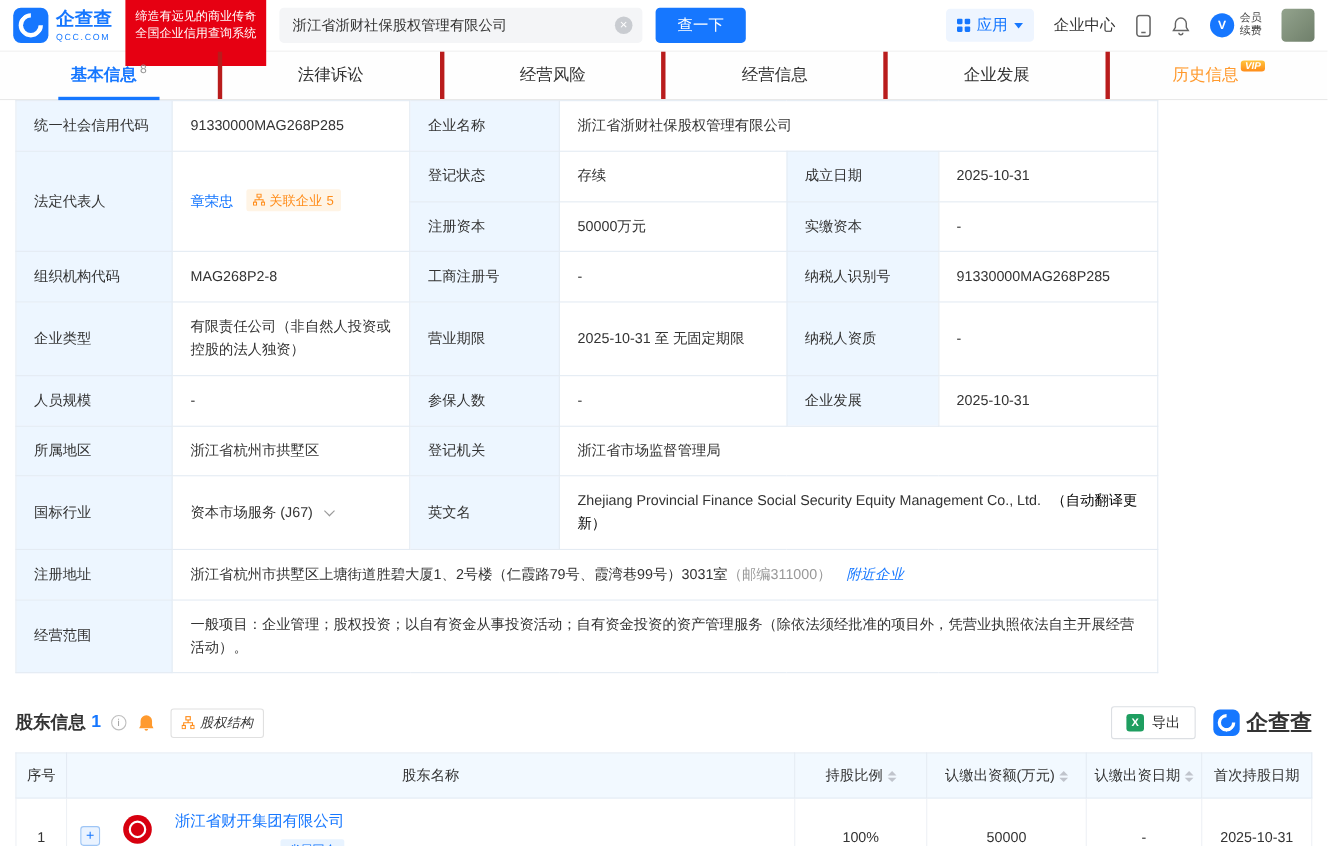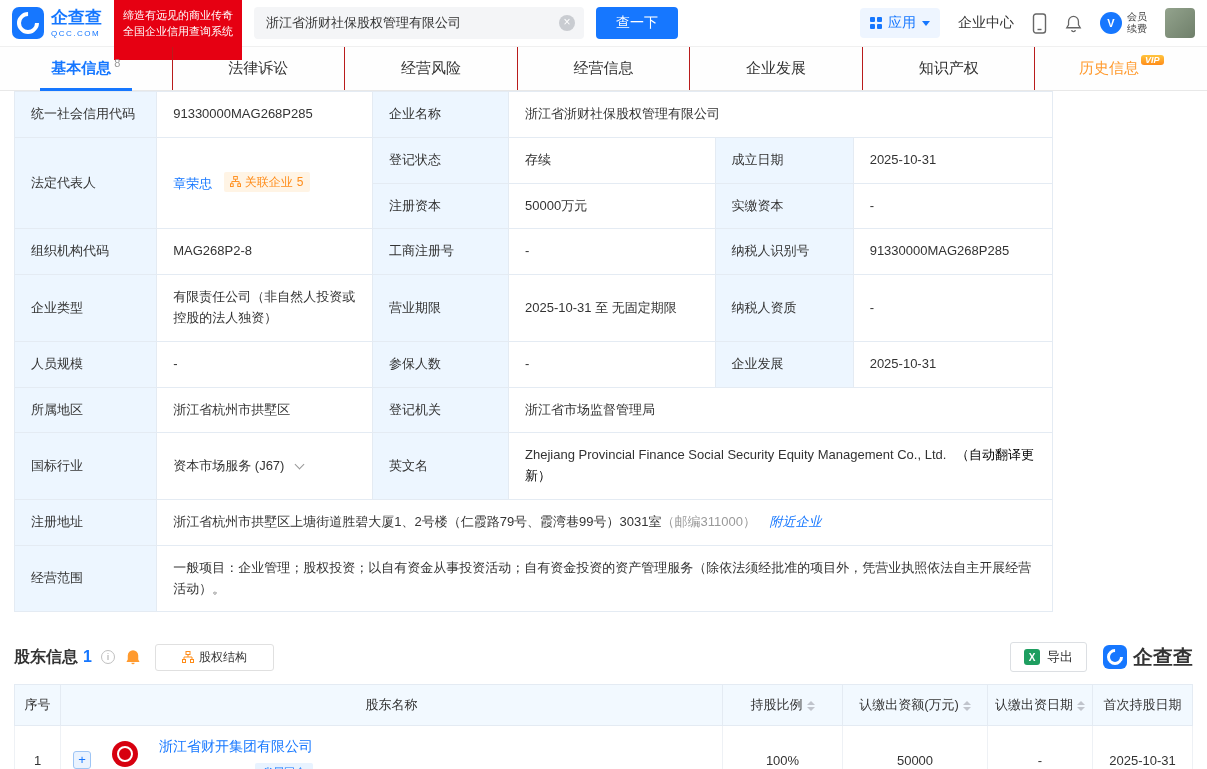--- a/index.html
+++ b/index.html
@@ -30,21 +30,21 @@
   .caret-down { width: 0; height: 0; border-left: 4px solid transparent; border-right: 4px solid transparent; border-top: 5px solid #1677ff; }
   .ent-link { font-size: 14px; color: #333; cursor: pointer; }
   .hicon { display: inline-flex; cursor: pointer; }
   .member { display: flex; align-items: center; gap: 5px; cursor: pointer; }
   .member-icon { width: 22px; height: 22px; border-radius: 50%; background: #1677ff; color: #fff; font-size: 11px; font-weight: bold; display: flex; align-items: center; justify-content: center; }
   .member-text { font-size: 10px; line-height: 1.25; color: #444; }
   .avatar { width: 30px; height: 30px; border-radius: 4px; background: linear-gradient(135deg, #93a38d, #6f7f6a); cursor: pointer; }
 
   
   .tabs { display: flex; height: 45px; border-top: 1px solid #f0f0f0; border-bottom: 1px solid #e8e8e8; background: #fefefe; }
-  .tab { flex: 1; display: flex; align-items: center; justify-content: center; font-size: 15px; color: #333; position: relative; cursor: pointer; border-right: 1px solid #b91c1c; }
+  .tab { flex: 1; display: flex; align-items: center; justify-content: center; font-size: 15px; color: #333; position: relative; cursor: pointer; border-right: 4px solid #b91c1c; }
   .tab:last-child { border-right: none; }
   .tab.active { color: #1677ff; font-weight: bold; }
   .tab.active::after { content: ""; position: absolute; bottom: -1px; left: 50%; transform: translateX(-50%); width: 92px; height: 3px; background: #1677ff; }
   .tab-count { font-size: 11px; color: #999; margin-left: 3px; position: relative; top: -6px; font-weight: normal; }
   .tab.vip-tab { color: #ff9a2e; }
   .vip-badge { font-size: 9px; font-style: italic; font-weight: bold; background: linear-gradient(#ffc53d, #ff8c19); color: #fff; border-radius: 3px; padding: 0 4px; position: relative; top: -9px; margin-left: 2px; }
 
   
   .info-table { width: 1039px; margin: 0 14px; border-collapse: collapse; table-layout: fixed; font-size: 13px; }
   .info-table td { border: 1px solid #e4ebf3; padding: 12px 16px; line-height: 1.6; vertical-align: middle; word-break: break-all; }
@@ -55,21 +55,21 @@
   .note-orange { color: #000000; margin-left: 6px; }
   .postal { color: #999; }
   .nearby { color: #1677ff; margin-left: 10px; cursor: pointer; font-style: italic; }
 
   
   .sh-header { display: flex; align-items: center; margin: 30px 14px 12px; }
   .sh-title { font-size: 16px; font-weight: bold; color: #333; }
   .sh-count { font-size: 16px; font-weight: bold; color: #1677ff; margin-left: 5px; }
   .info-circle { width: 14px; height: 14px; border: 1px solid #bfbfbf; color: #999; border-radius: 50%; font-size: 9px; display: inline-flex; align-items: center; justify-content: center; margin-left: 9px; cursor: pointer; }
   .bell-orange { margin-left: 10px; display: inline-flex; cursor: pointer; }
-  .equity-btn { display: inline-flex; align-items: center; gap: 5px; border: 1px solid #e0e0e0; background: #fff; border-radius: 3px; padding: 4px 26px; font-size: 12px; color: #333; margin-left: 14px; cursor: pointer; font-family: inherit; }
+  .equity-btn { display: inline-flex; align-items: center; gap: 5px; border: 1px solid #e0e0e0; background: #fff; border-radius: 3px; padding: 4px 9px; font-size: 12px; color: #333; margin-left: 14px; cursor: pointer; font-family: inherit; font-style: italic; }
   .sh-right { margin-left: auto; display: flex; align-items: center; gap: 16px; }
   .export-btn { display: inline-flex; align-items: center; gap: 7px; border: 1px solid #dcdfe3; background: #fff; border-radius: 3px; padding: 5px 13px; font-size: 13px; color: #333; cursor: pointer; font-family: inherit; }
   .excel-icon { width: 16px; height: 16px; background: #1e9e60; border-radius: 3px; color: #fff; font-size: 10px; font-weight: bold; display: flex; align-items: center; justify-content: center; }
   .wm { display: flex; align-items: center; gap: 6px; }
   .wm-icon { width: 24px; height: 24px; background: #1677ff; border-radius: 6px; position: relative; }
   .wm-icon::after { content: ""; position: absolute; top: 4px; left: 4px; width: 10px; height: 10px; border: 3px solid #fff; border-radius: 50%; border-right-color: transparent; transform: rotate(-45deg); }
   .wm-text { font-size: 20px; font-weight: bold; color: #333; }
 
   .sh-table { width: 1179px; margin: 0 14px; border-collapse: collapse; table-layout: fixed; font-size: 13px; }
   .sh-table th { background: #f2f9ff; border: 1px solid #e4ebf3; padding: 11px 6px; font-weight: normal; color: #333; text-align: center; }
@@ -155,23 +155,20 @@
     </div>
     <div class="tab">
       <span>经营风险</span>
     </div>
     <div class="tab">
       <span>经营信息</span>
     </div>
     <div class="tab">
       <span>企业发展</span>
     </div>
-    <div class="tab">
-      <span>知识产权</span>
-    </div>
     <div class="tab vip-tab">
       <span>历史信息</span>
       <span class="vip-badge">VIP</span>
     </div>
   </nav>
 
   <table class="info-table">
     <colgroup>
       <col style="width:13.7%">
         <col style="width:20.8%">

